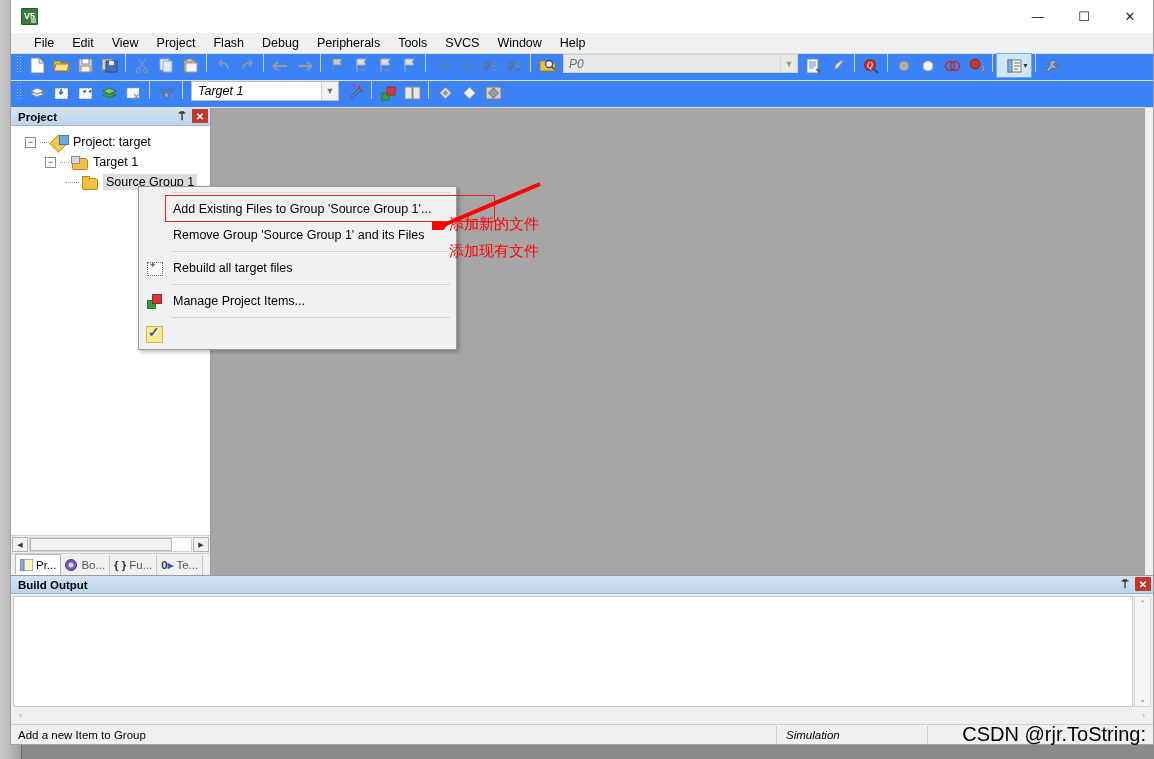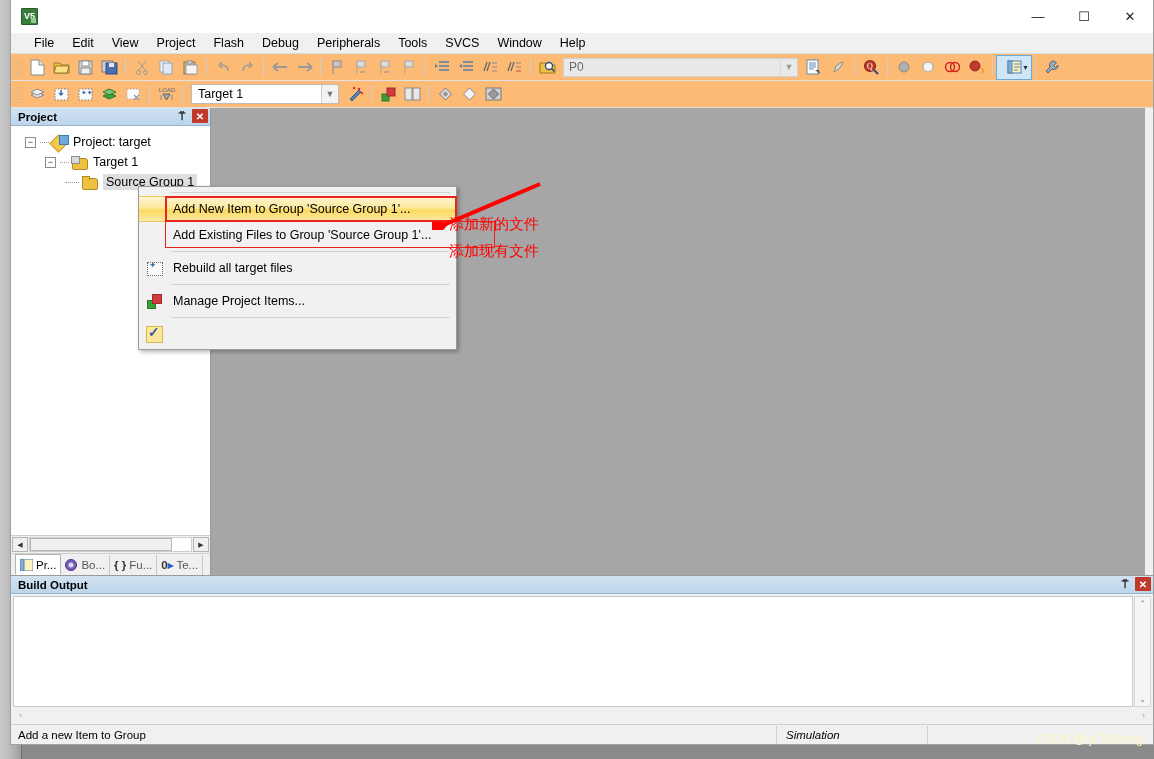--- a/index.html
+++ b/index.html
@@ -59,22 +59,23 @@
 
   
   #menu-bar {
     flex:0 0 21px; height:21px; background:#f0f0f0; display:flex; align-items:center;
     padding-left:14px; border-bottom:1px solid #dcdcdc;
   }
   .menu-item { font-size:12.5px; color:#000; padding:2px 9px; white-space:nowrap; }
 
   
   .toolbar {
-    background:#fdba74; display:flex; align-items:center; position:relative;
+    background:#3b82f6; display:flex; align-items:flex-start; position:relative;
     border-bottom:1px solid #e2e2e2;
+    font-style:italic;
   }
   #toolbar-main { flex:0 0 27px; height:27px; padding-left:4px; }
   #toolbar-build { flex:0 0 27px; height:27px; padding-left:4px; }
   .grip {
     width:7px; height:19px; margin-right:3px;
     background-image: radial-gradient(circle, #b6b6b6 1px, transparent 1px);
     background-size:3px 3px; background-position:1px 1px;
   }
   .tb-btn {
     width:24px; height:23px; display:flex; align-items:center; justify-content:center;
@@ -274,21 +275,21 @@
   #annot-arrow { position:absolute; left:432px; top:182px; width:112px; height:48px; z-index:70; pointer-events:none;}
   .annot-text {
     position:absolute; z-index:70; color:#ff0000; font-size:15px; white-space:nowrap;
     font-family:"DejaVu Sans", sans-serif;
   }
   #annot-new { left:449px; top:215px; }
   #annot-exist { left:449px; top:242px; }
 
   
   #watermark {
-    position:absolute; right:8px; bottom:13px; color:#fef9c3; font-size:12px;
+    position:absolute; right:8px; bottom:13px; color:#000000; font-size:20px;
     white-space:nowrap; z-index:50; font-family:"Liberation Sans", sans-serif;
   }
 </style>
 </head>
 <body>
 
 <div id="desktop-bg">
   <div id="bg-window-left"></div>
 </div>
 
@@ -708,28 +709,28 @@
     <div class="status-sep"></div>
     <div style="width:225px;"></div>
   </div>
 </div>
 
 <div id="context-menu">
 
 
   <div class="cm-sep"></div>
 
-  <div class="cm-item highlight red-outline">
-    <span>Add New  Item to Group 'Source Group 1'...</span>
-  </div>
 
   <div class="cm-item red-outline-2">
     <span>Add Existing Files to Group 'Source Group 1'...</span>
   </div>
 
+  <div class="cm-item">
+    <span>Remove Group 'Source Group 1' and its Files</span>
+  </div>
 
   <div class="cm-sep"></div>
 
   <div class="cm-item">
     <span class="cm-icon icn-build"></span>
     <span>Rebuild all target files</span>
   </div>
 
 
   <div class="cm-sep"></div>

